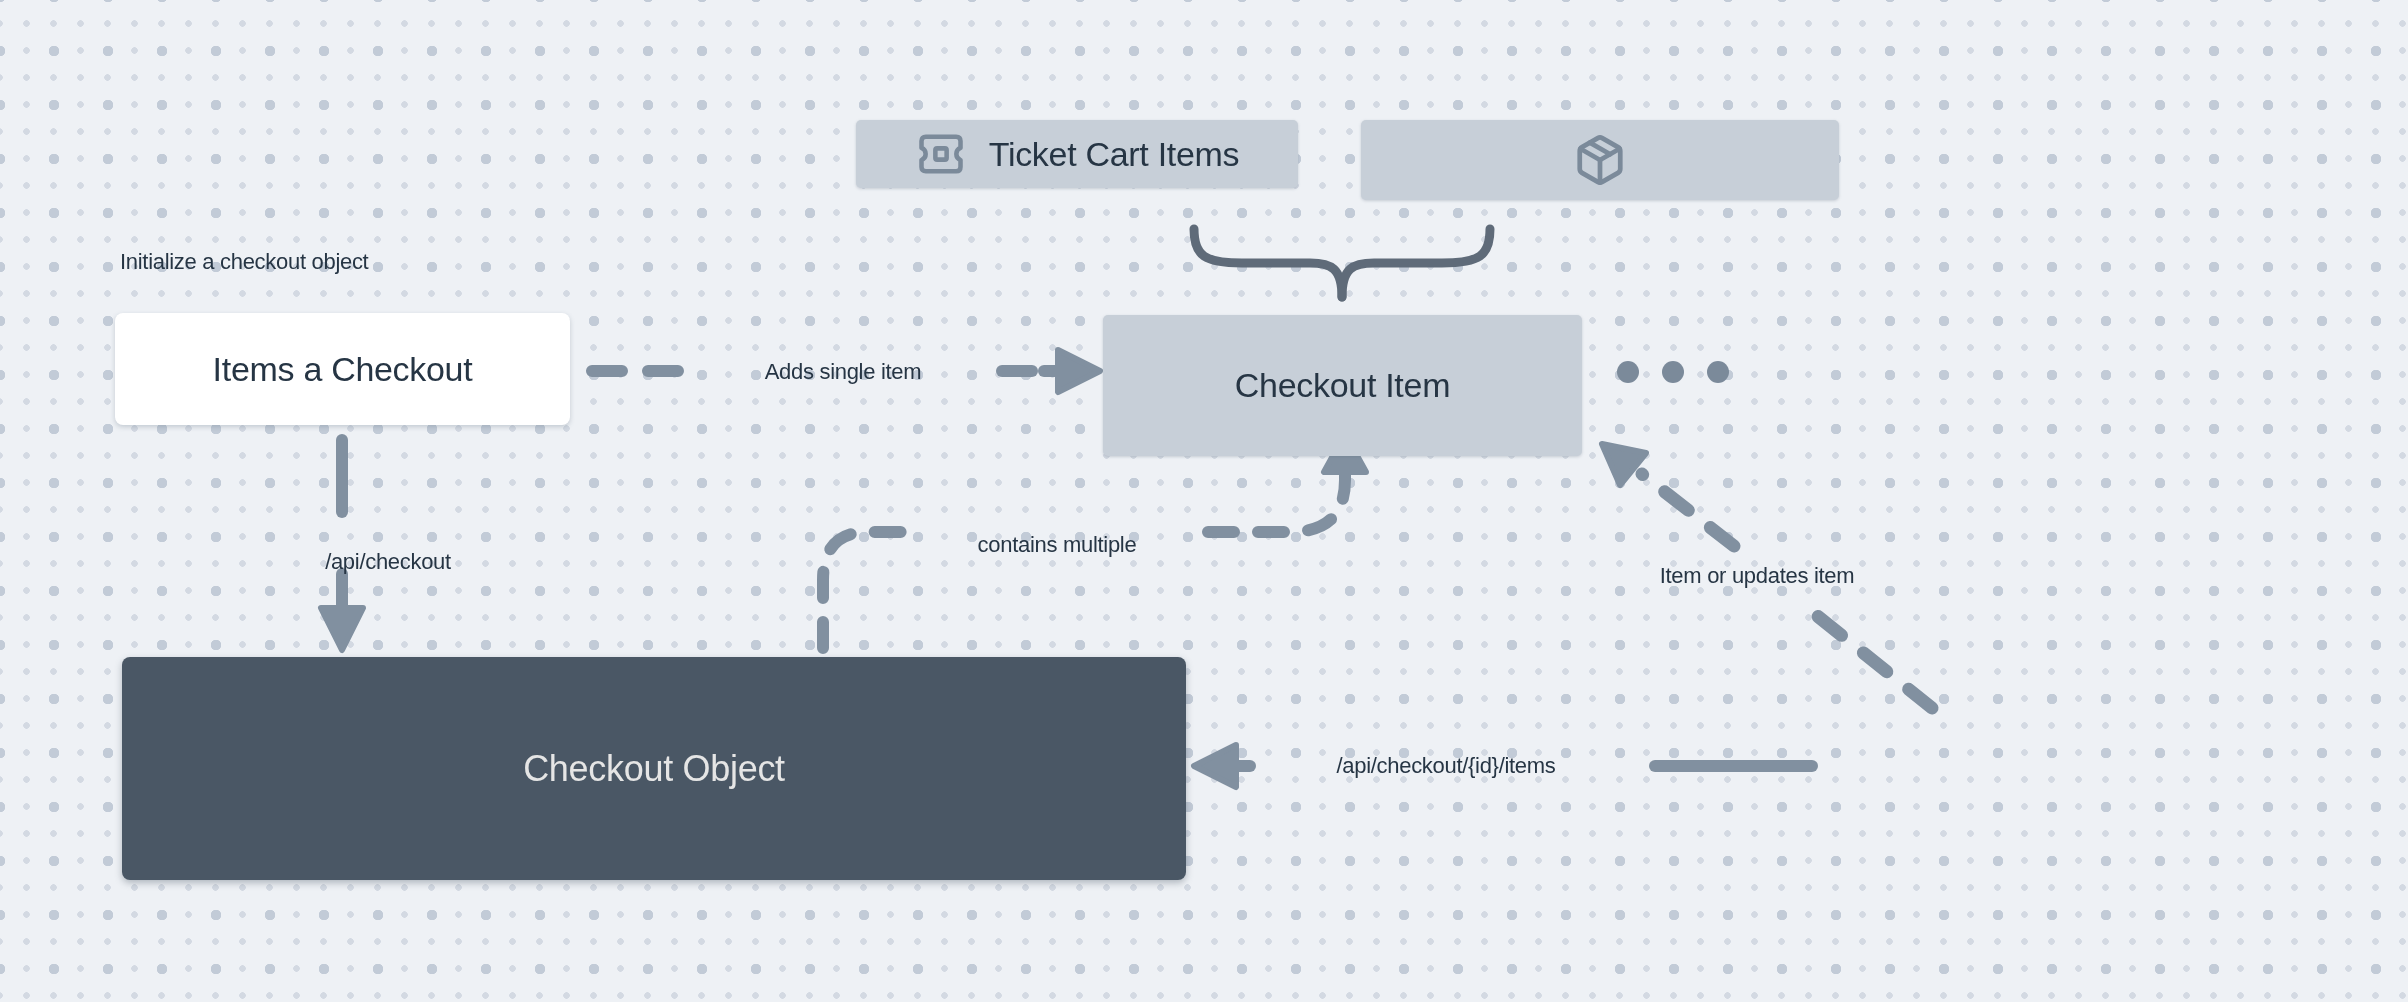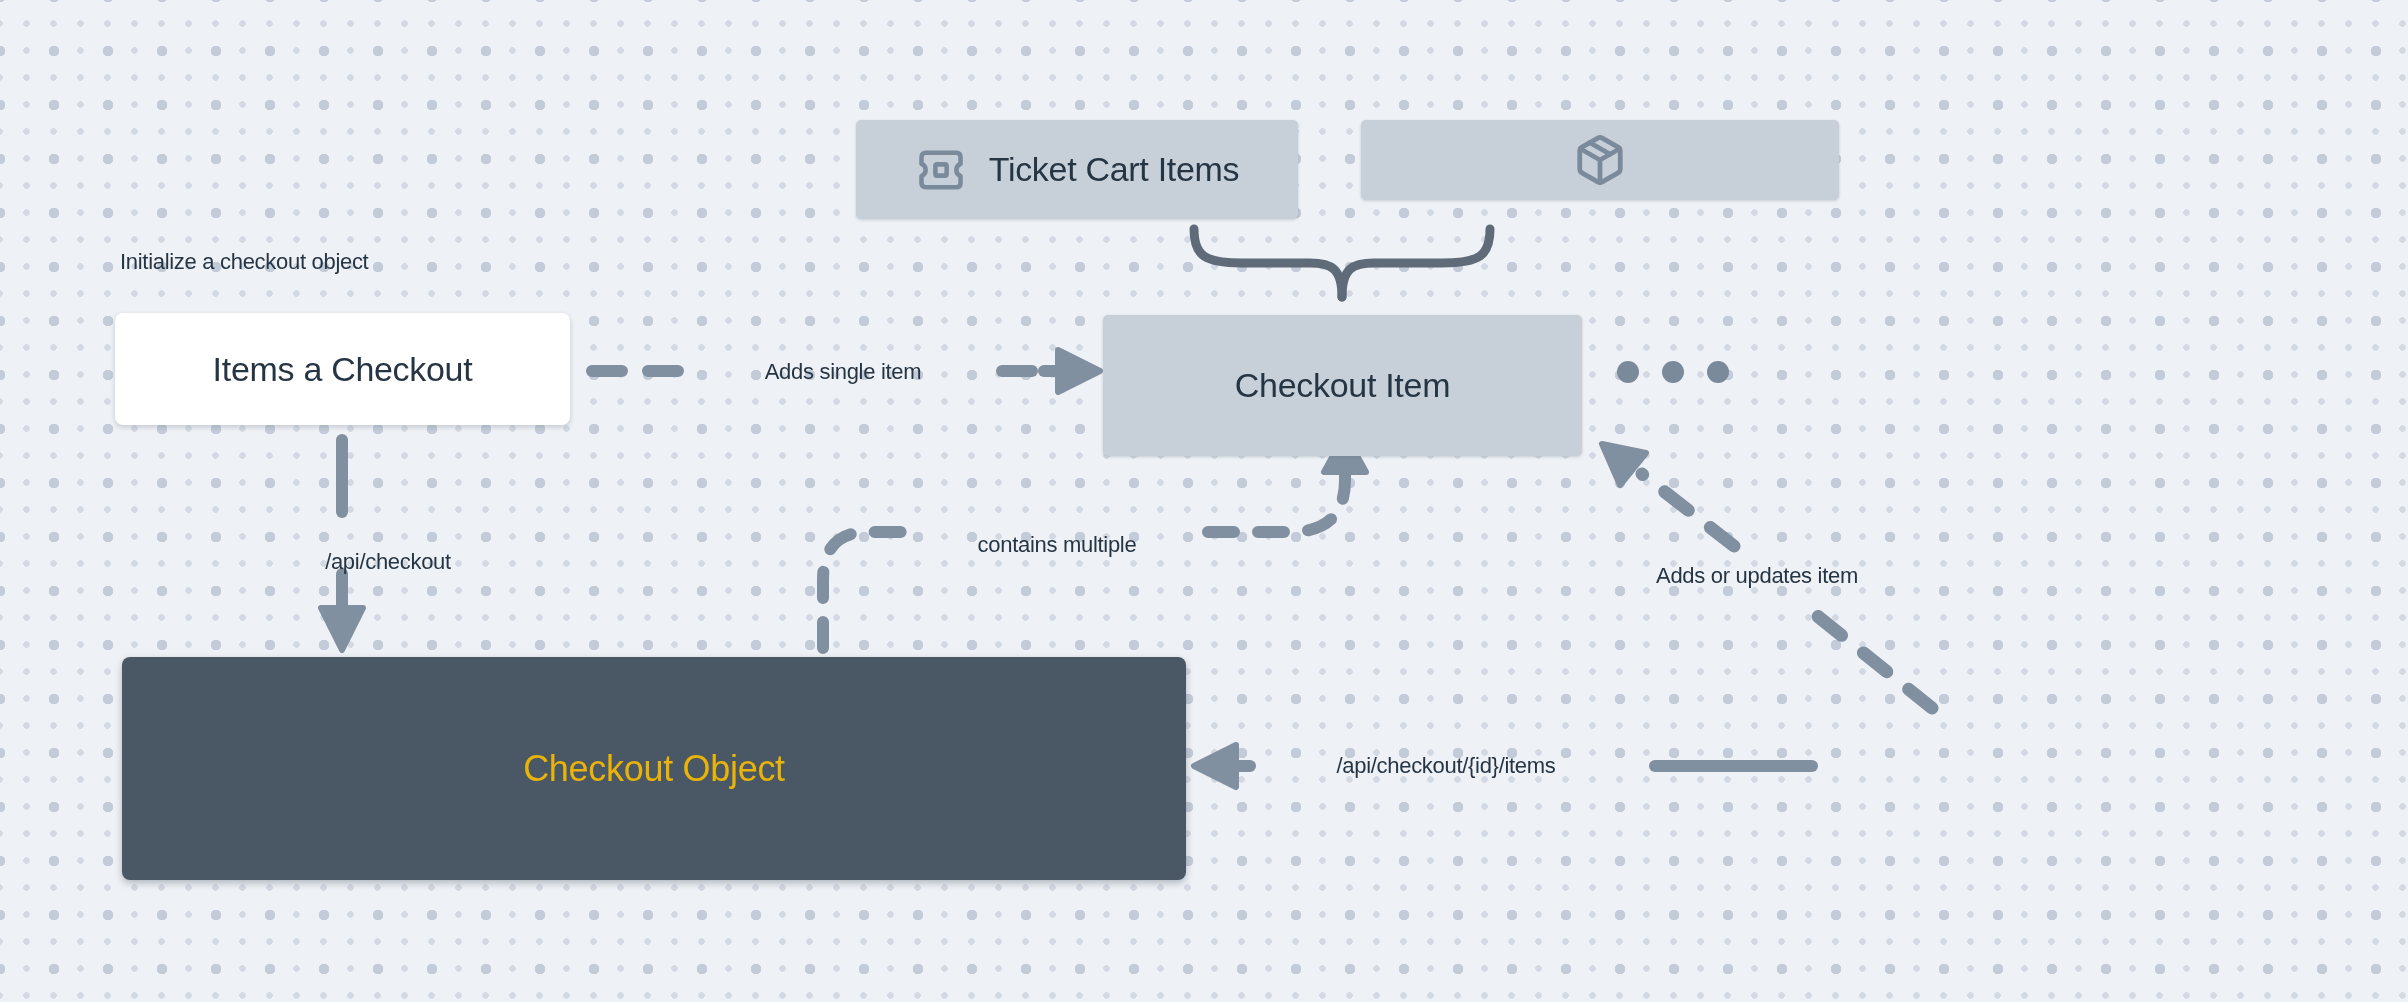--- a/index.html
+++ b/index.html
@@ -26,34 +26,34 @@
   .node-gray{
     background:#c7cfd8;border-radius:5px;
     box-shadow:0 1px 3px rgba(96,112,130,0.28);
     gap:22px;
   }
   .node-white{
     background:#ffffff;border-radius:8px;
     box-shadow:0 2px 5px rgba(96,112,130,0.30);
   }
   .node-dark{
-    background:#4a5765;border-radius:8px;color:#eab308;
+    background:#4a5765;border-radius:8px;color:#e5e5e5;
     box-shadow:0 3px 7px rgba(60,75,90,0.35);
     font-size:36px;
   }
   .annotation{
     position:absolute;transform:translate(-50%,-50%);
     font-size:22px;font-weight:500;letter-spacing:-0.3px;color:#263544;
     white-space:nowrap;
   }
   .annotation-left{transform:translate(0,-50%);}
   .icon{display:block;flex:0 0 auto;}
 
   
-  #node-ticket {left:856px;  top:120px; width:442px;  height:99px;}
+  #node-ticket {left:856px;  top:120px; width:442px;  height:68px;}
   #node-product{left:1361px; top:120px; width:478px;  height:80px;}
   #node-create {left:115px;  top:313px; width:455px;  height:112px;}
   #node-item   {left:1103px; top:315px; width:479px;  height:141px;}
   #node-object {left:122px;  top:657px; width:1064px; height:223px;}
   #node-update {left:1810px; top:710px; width:470px;  height:110px;}
 
   
   #lbl-initialize {left:120px;  top:262px;}
   #lbl-adds-single{left:843px;  top:372px;}
   #lbl-api-checkout{left:345px; top:562px;margin-left:43px;}
@@ -142,17 +142,17 @@
 
 
   <div class="annotation annotation-left" id="lbl-initialize">Initialize a checkout object</div>
 
   <div class="annotation" id="lbl-adds-single">Adds single item</div>
 
   <div class="annotation" id="lbl-api-checkout">/api/checkout</div>
 
   <div class="annotation" id="lbl-contains">contains multiple</div>
 
-  <div class="annotation" id="lbl-adds-updates">Adds or updates item</div>
+  <div class="annotation" id="lbl-adds-updates">Item or updates item</div>
 
   <div class="annotation" id="lbl-api-items">/api/checkout/{id}/items</div>
 
 </div>
 
 </body></html>

